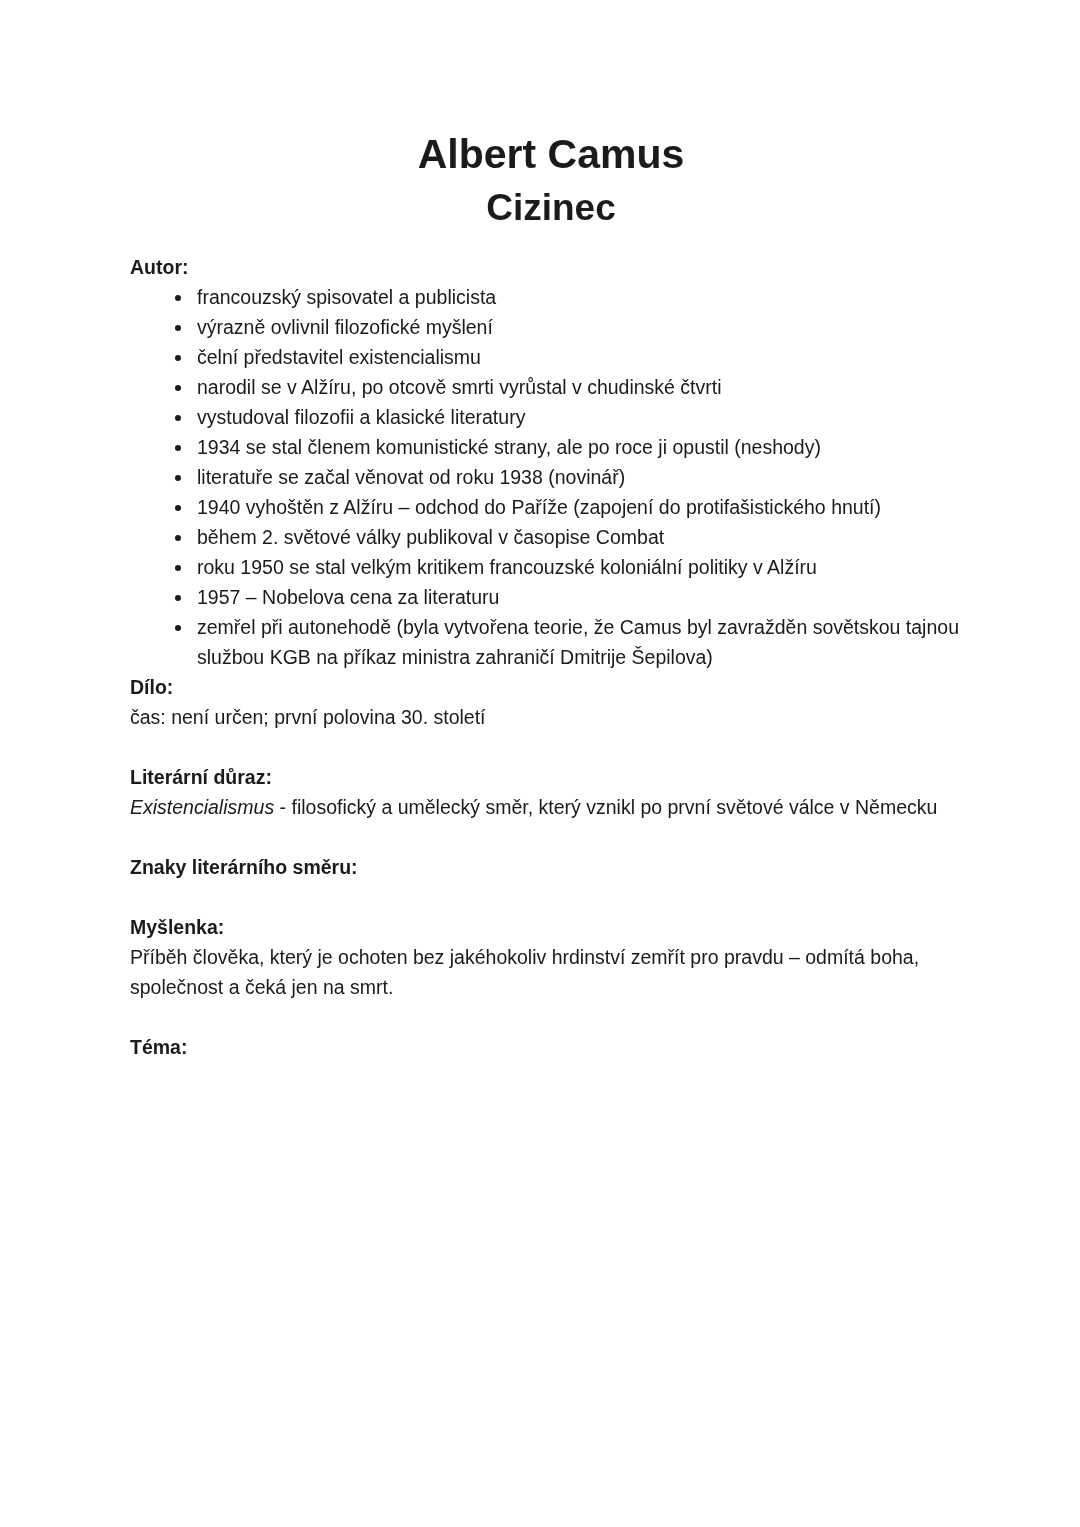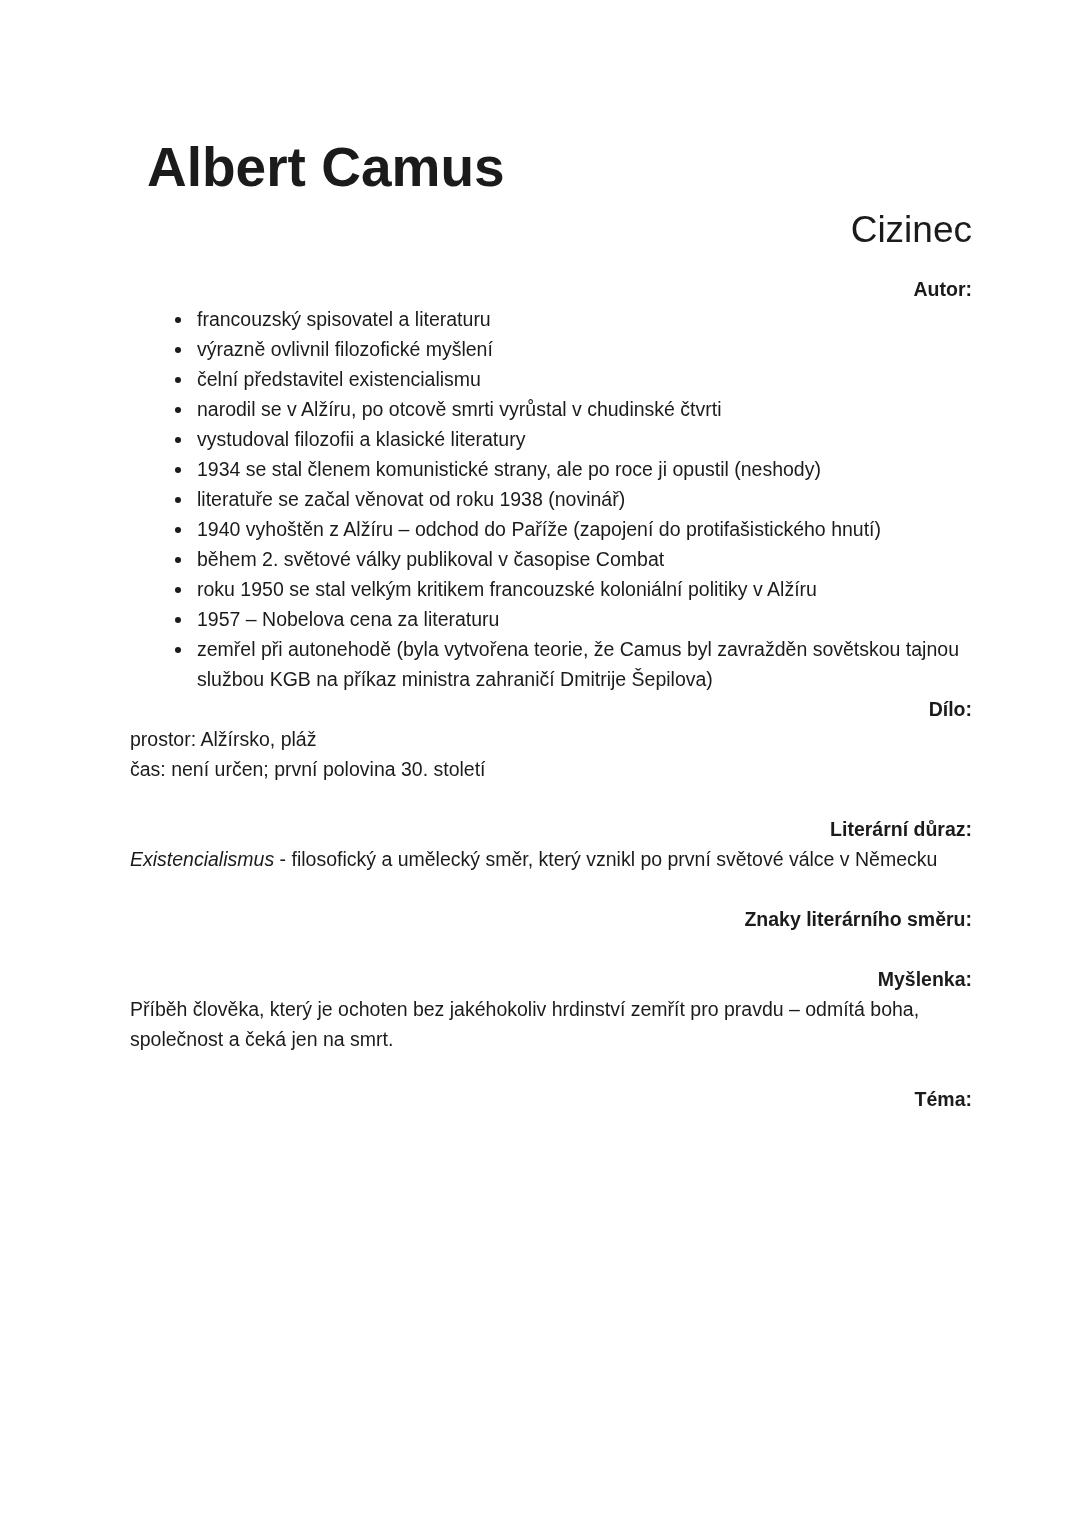--- a/index.html
+++ b/index.html
@@ -15,36 +15,36 @@
     margin: 0 auto;
     background: #ffffff;
     padding: 126px 108px 40px 130px;
     font-family: "Liberation Sans", "DejaVu Sans", sans-serif;
     font-size: 19.5px;
     line-height: 30px;
     color: #1b1b1b;
     overflow: hidden;
   }
   .doc-title {
-    margin: 17px;
-    font-size: 55px;
+    margin: 4px;
+    text-align: center;
+    font-size: 41px;
     line-height: 48px;
     font-weight: 700;
   }
   .doc-subtitle {
     margin: 8px 0 0 0;
-    text-align: right;
+    text-align: center;
     font-size: 37px;
     line-height: 44px;
-    font-weight: 400;
+    font-weight: 700;
   }
   .heading {
     margin: 0;
     font-weight: 700;
-    text-align: right;
   }
   .heading.first {
     margin-top: 22px;
   }
   .mt {
     margin-top: 30px;
   }
   ul.bullets {
     list-style: disc;
     margin: 0;
@@ -66,36 +66,35 @@
 </head>
 <body>
 
 <div class="page">
 
   <h1 class="doc-title">Albert Camus</h1>
   <h2 class="doc-subtitle">Cizinec</h2>
 
   <p class="heading first">Autor:</p>
   <ul class="bullets">
-    <li>francouzský spisovatel a literaturu</li>
+    <li>francouzský spisovatel a publicista</li>
     <li>výrazně ovlivnil filozofické myšlení</li>
     <li>čelní představitel existencialismu</li>
     <li>narodil se v Alžíru, po otcově smrti vyrůstal v chudinské čtvrti</li>
     <li>vystudoval filozofii a klasické literatury</li>
     <li>1934 se stal členem komunistické strany, ale po roce ji opustil (neshody)</li>
     <li>literatuře se začal věnovat od roku 1938 (novinář)</li>
     <li>1940 vyhoštěn z Alžíru – odchod do Paříže (zapojení do protifašistického hnutí)</li>
     <li>během 2. světové války publikoval v časopise Combat</li>
     <li>roku 1950 se stal velkým kritikem francouzské koloniální politiky v Alžíru</li>
     <li>1957 – Nobelova cena za literaturu</li>
     <li>zemřel při autonehodě (byla vytvořena teorie, že Camus byl zavražděn sovětskou tajnou službou KGB na příkaz ministra zahraničí Dmitrije Šepilova)</li>
   </ul>
 
   <p class="heading">Dílo:</p>
-  <p class="body-line">prostor: Alžírsko, pláž</p>
   <p class="body-line">čas: není určen; první polovina 30. století</p>
 
   <p class="heading mt">Literární důraz:</p>
   <p class="body-line"><em class="term">Existencialismus</em><span> - filosofický a umělecký směr, který vznikl po první světové válce v Německu</span></p>
 
   <p class="heading mt">Znaky literárního směru:</p>
 
   <p class="heading mt">Myšlenka:</p>
   <p class="body-line">Příběh člověka, který je ochoten bez jakéhokoliv hrdinství zemřít pro pravdu – odmítá boha, společnost a čeká jen na smrt.</p>
 

